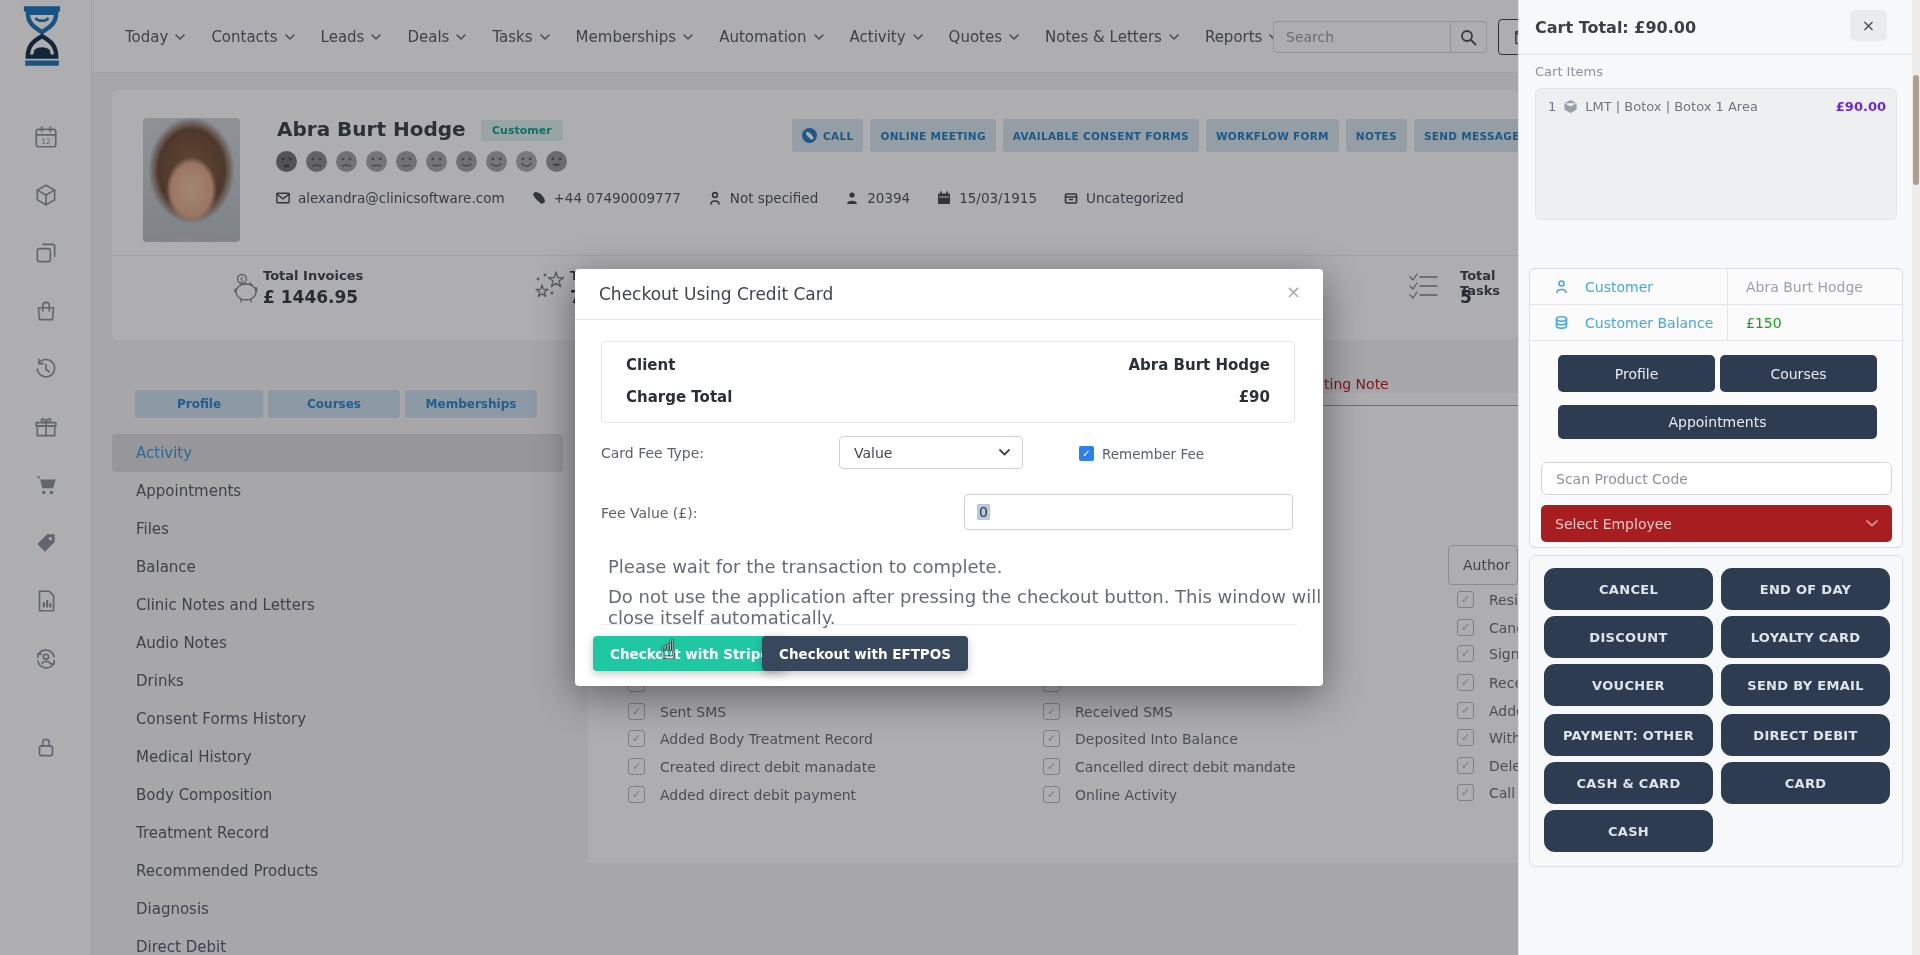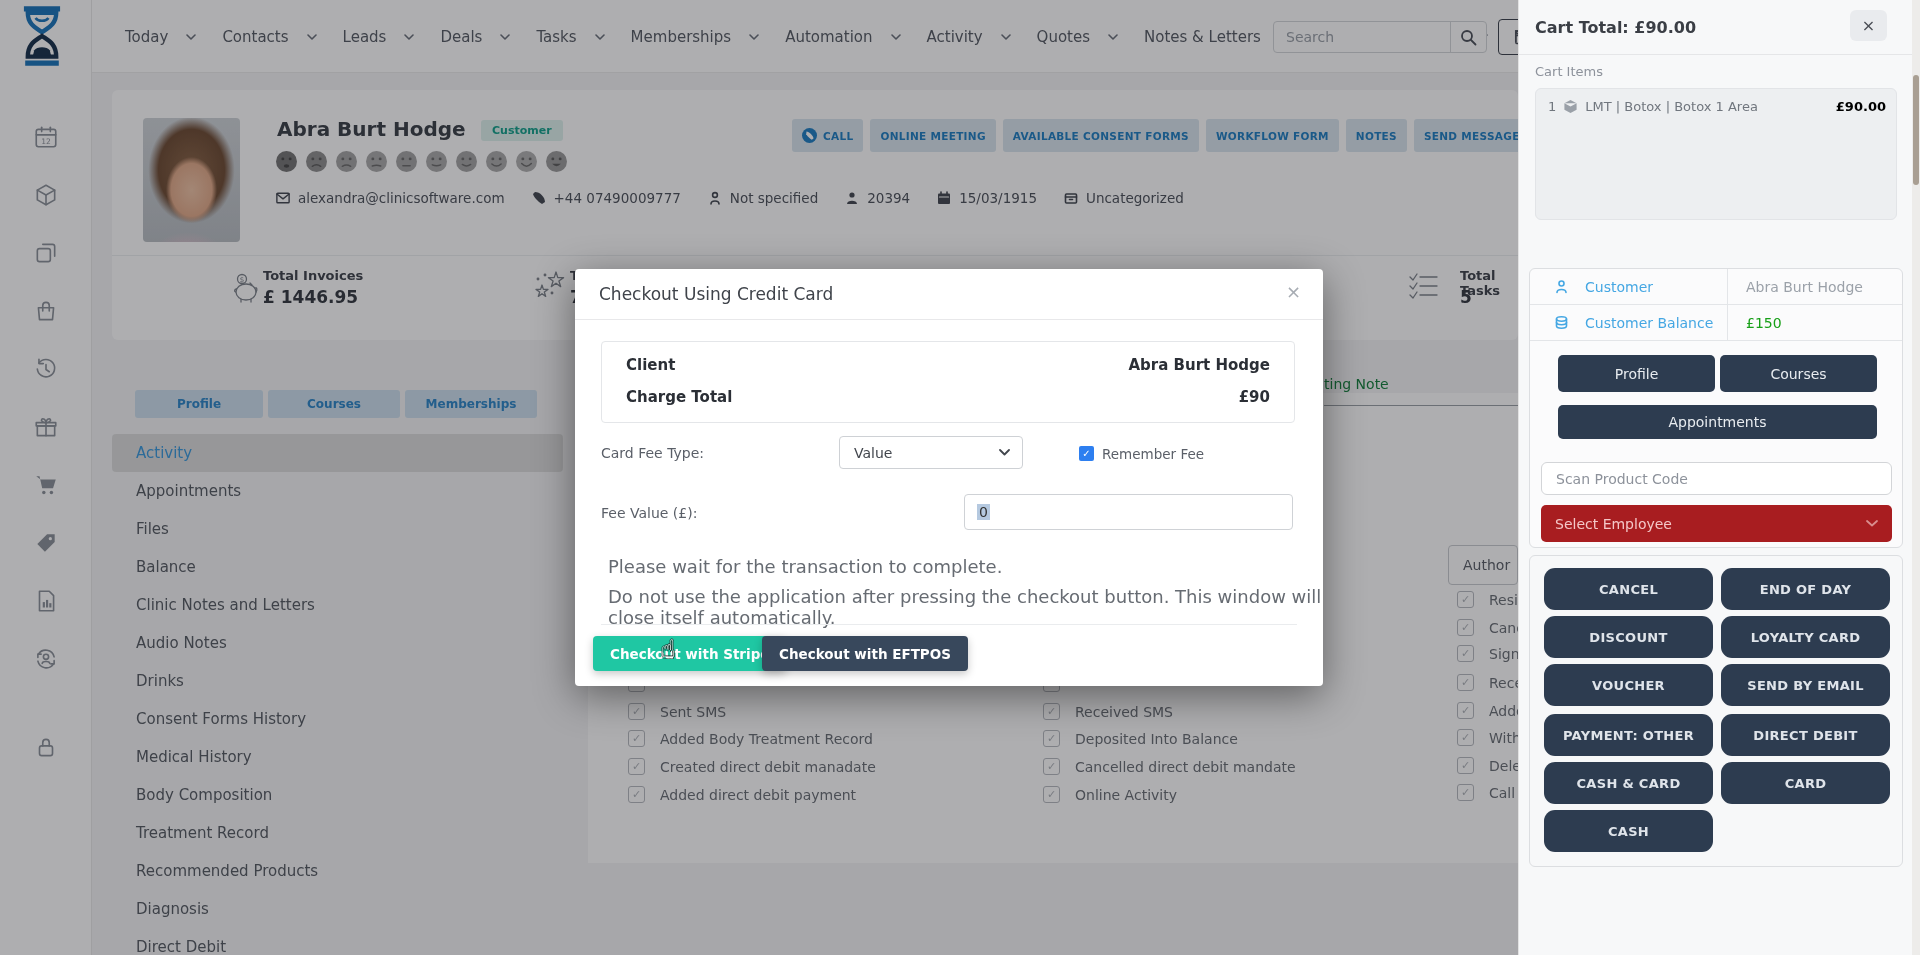--- a/index.html
+++ b/index.html
@@ -8,21 +8,21 @@
 
   
   .sidebar{position:absolute;left:0;top:0;width:92px;height:955px;background:#fff;border-right:1px solid #e9e9e9;z-index:10}
   .logo{position:absolute;left:16px;top:5px;width:52px;height:62px}
   .sicon{position:absolute;left:33px;width:26px;height:26px;color:#8b9199;cursor:pointer}
   .sicon svg{width:26px;height:26px;stroke:currentColor;fill:none;stroke-width:1.5;stroke-linecap:round;stroke-linejoin:round}
 
   
   .topbar{position:absolute;left:92px;top:0;width:1828px;height:73px;background:#fff;border-bottom:1px solid #ececec;z-index:5}
   .nav{position:absolute;left:33px;top:0;height:73px;display:flex;align-items:center;gap:26px}
-  .nav-item{display:flex;align-items:center;gap:18px;color:#565b64;font-size:15px;cursor:pointer;white-space:nowrap}
+  .nav-item{display:flex;align-items:center;gap:7px;color:#565b64;font-size:15px;cursor:pointer;white-space:nowrap}
   .nav-item svg{width:10px;height:6px;stroke:#6a707a;fill:none;stroke-width:1.6;stroke-linecap:round;stroke-linejoin:round}
   .search-group{position:absolute;left:1181px;top:21px;height:32px;display:flex;border:1px solid #d4d7da;border-radius:4px;background:#fff;overflow:hidden}
   .search-group input{width:176px;border:none;outline:none;padding:0 12px;font-size:14px;color:#555;font-family:inherit;background:transparent}
   .search-group input::placeholder{color:#9aa0a8}
   .search-btn{width:36px;border-left:1px solid #d4d7da;display:flex;align-items:center;justify-content:center;cursor:pointer}
   .search-btn svg,.mail-btn svg{width:17px;height:17px;stroke:#4c515a;fill:none;stroke-width:1.8;stroke-linecap:round}
   .mail-btn{position:absolute;left:1406px;top:19px;width:50px;height:36px;border:1px solid #3c424c;border-radius:4px;display:flex;align-items:center;justify-content:center;cursor:pointer}
 
   
   .main{position:absolute;left:92px;top:73px;width:1828px;height:882px}
@@ -47,21 +47,21 @@
   .stat-icon svg{width:34px;height:34px;stroke:currentColor;fill:none;stroke-width:1.3;stroke-linecap:round;stroke-linejoin:round}
   .stat-label{position:absolute;font-size:13px;font-weight:600;color:#3f444c}
   .stat-value{position:absolute;font-size:17px;font-weight:bold;color:#343941}
 
   .tab-btn{position:absolute;height:28px;background:#cde0ee;color:#2c86c8;font-size:12px;font-weight:600;border-radius:3px;display:flex;align-items:center;justify-content:center;cursor:pointer}
   .menu{position:absolute;left:20px;top:357px;width:451px}
   .menu-item{position:absolute;left:0;width:451px;height:38px;display:flex;align-items:center;padding-left:24px;font-size:15px;color:#565b63;cursor:pointer}
   .menu-item.active{background:#dddddd;border-radius:4px;color:#3a99dc}
 
   .bg-panel{position:absolute;left:496px;top:320px;width:930px;height:470px;background:#fff}
-  .bg-tab{position:absolute;left:1232px;top:303px;font-size:14px;color:#15803d}
+  .bg-tab{position:absolute;left:1232px;top:303px;font-size:14px;color:#b91c1c}
   .bg-tabline{position:absolute;left:1232px;top:332px;width:194px;height:1px;background:#9aa0a6}
   .author-box{position:absolute;left:1356px;top:472px;width:70px;height:40px;background:#fff;border:1px solid #c9ccd0;border-radius:4px;display:flex;align-items:center;padding-left:14px;font-size:14px;color:#5a5f68;overflow:hidden}
   .cb-row{position:absolute;display:flex;align-items:center;gap:15px;white-space:nowrap}
   .cb{width:17px;height:17px;border:1.5px solid #b6bac0;border-radius:3px;display:flex;align-items:center;justify-content:center;flex:0 0 17px;cursor:pointer}
   .cb::before{content:"✓";font-size:11px;color:#aeb2b8;line-height:1}
   .cb-label{font-size:14px;color:#6a6f76}
 
   
   .overlay{position:absolute;left:0;top:0;width:1518px;height:955px;background:rgba(18,19,22,.34);z-index:40}
   .modal{position:absolute;left:575px;top:269px;width:748px;height:417px;background:#fff;border-radius:4px;box-shadow:0 10px 40px rgba(0,0,0,.45);z-index:60}
@@ -87,21 +87,21 @@
 
   
   .rpanel{position:absolute;left:1518px;top:0;width:394px;height:955px;background:#f7f8f9;border-left:1px solid #e2e2e2;z-index:50}
   .rp-title{position:absolute;left:16px;top:18px;font-size:16px;font-weight:bold;color:#3a3e45}
   .rp-close{position:absolute;left:331px;top:10px;width:37px;height:31px;background:#e9ebee;border-radius:6px;display:flex;align-items:center;justify-content:center;font-size:16px;color:#4a4e55;cursor:pointer}
   .rp-div{position:absolute;left:0;top:54px;width:394px;height:1px;background:#e5e6e8}
   .rp-cartitems{position:absolute;left:16px;top:64px;font-size:13px;color:#8d929b}
   .item-box{position:absolute;left:16px;top:88px;width:362px;height:132px;background:#edeff1;border:1px solid #e2e4e7;border-radius:6px}
   .item-row{position:absolute;left:12px;top:10px;width:338px;display:flex;align-items:center;gap:7px;font-size:13px;color:#70767e;cursor:pointer}
   .item-row svg{width:15px;height:15px;fill:#9aa0a8}
-  .item-price{margin-left:auto;color:#000000;font-weight:600}
+  .item-price{margin-left:auto;color:#6d28d9;font-weight:600}
   .containerA{position:absolute;left:10px;top:268px;width:374px;height:280px;border:1px solid #dcdee1;border-radius:6px;background:#fbfbfc}
   .crow{position:absolute;left:0;width:372px;height:36px;border-bottom:1px solid #e3e5e8;display:flex;align-items:center}
   .crow svg{width:15px;height:15px;stroke:#45a7e3;fill:none;stroke-width:1.6;stroke-linecap:round;stroke-linejoin:round;margin-left:24px}
   .crow .clabel{margin-left:16px;font-size:14px;color:#45a7e3;width:130px}
   .crow .cdiv{width:1px;height:36px;background:#e3e5e8;margin-left:12px}
   .crow .cval{margin-left:18px;font-size:14px;color:#9ba1a9}
   .cval.green{color:#18a018;font-weight:normal}
   .navy-btn{position:absolute;background:#2d3c50;border-radius:5px;display:flex;align-items:center;justify-content:center;color:#e8ecf0;font-size:14px;cursor:pointer}
   .scan-input{position:absolute;left:11px;top:193px;width:351px;height:33px;border:1px solid #d3d5d8;border-radius:6px;background:#fff;padding:0 14px;font-size:14px;color:#555;font-family:inherit;outline:none}
   .scan-input::placeholder{color:#8d929b}

